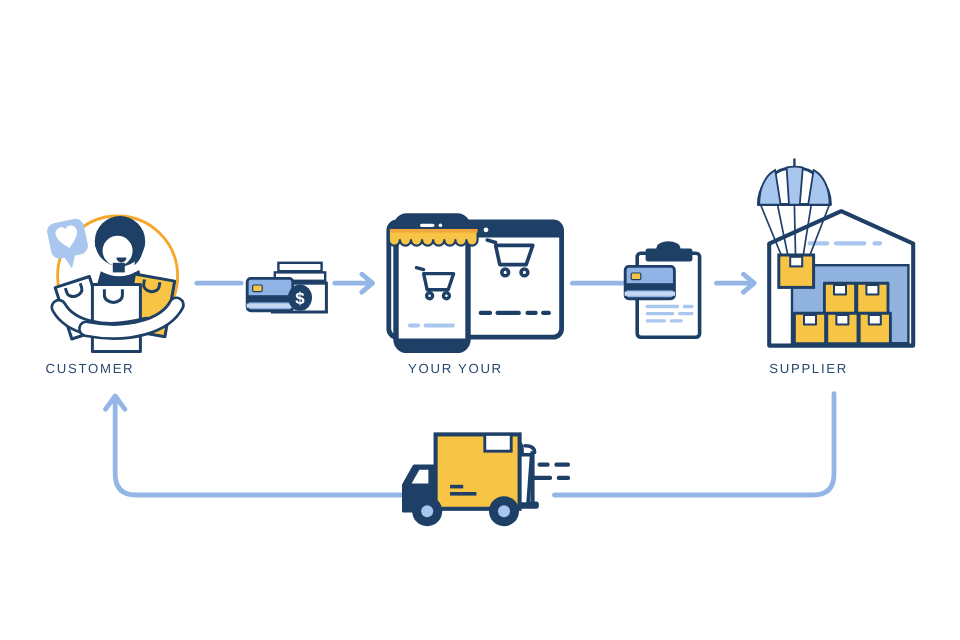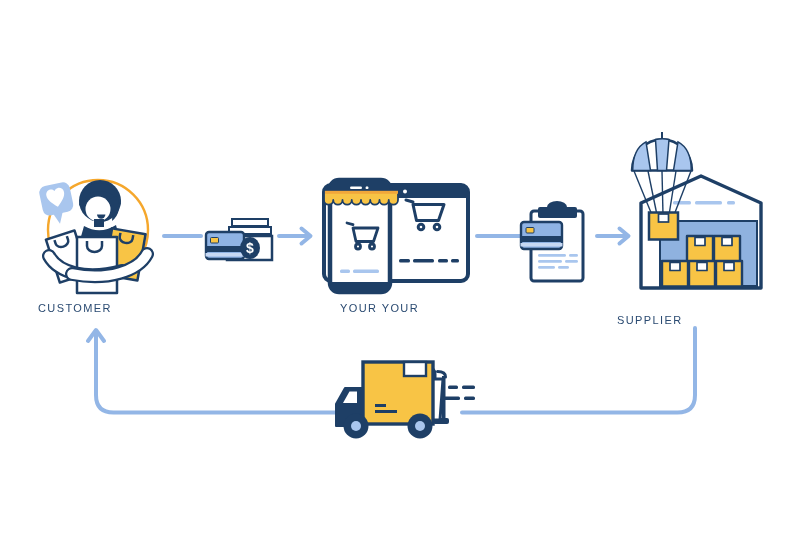--- a/index.html
+++ b/index.html
@@ -8,21 +8,21 @@
     font-family:"Liberation Sans", sans-serif;
   }
   .layer{position:absolute;left:0;top:0;}
   svg{display:block;}
   .node-label{
     position:absolute;width:120px;text-align:left;
     font-size:11px;font-weight:400;letter-spacing:1.4px;color:#2a4a71;
   }
   #customer-label{left:38px;top:302px;}
   #store-label{left:340px;top:302px;}
-  #supplier-label{left:617px;top:302px;margin-top:12px;}
+  #supplier-label{left:641px;top:302px;}
 </style>
 </head>
 <body>
 
 <div class="canvas">
 
   <svg class="layer" width="800" height="533" viewBox="0 0 800 533">
     <g fill="none" stroke="#93b6e6" stroke-width="4" stroke-linecap="round" stroke-linejoin="round">
       <path d="M164 236 H201"></path>
       <path d="M279 236 H309 M301.5 228.5 L310.5 236 L301.5 243.5"></path>

